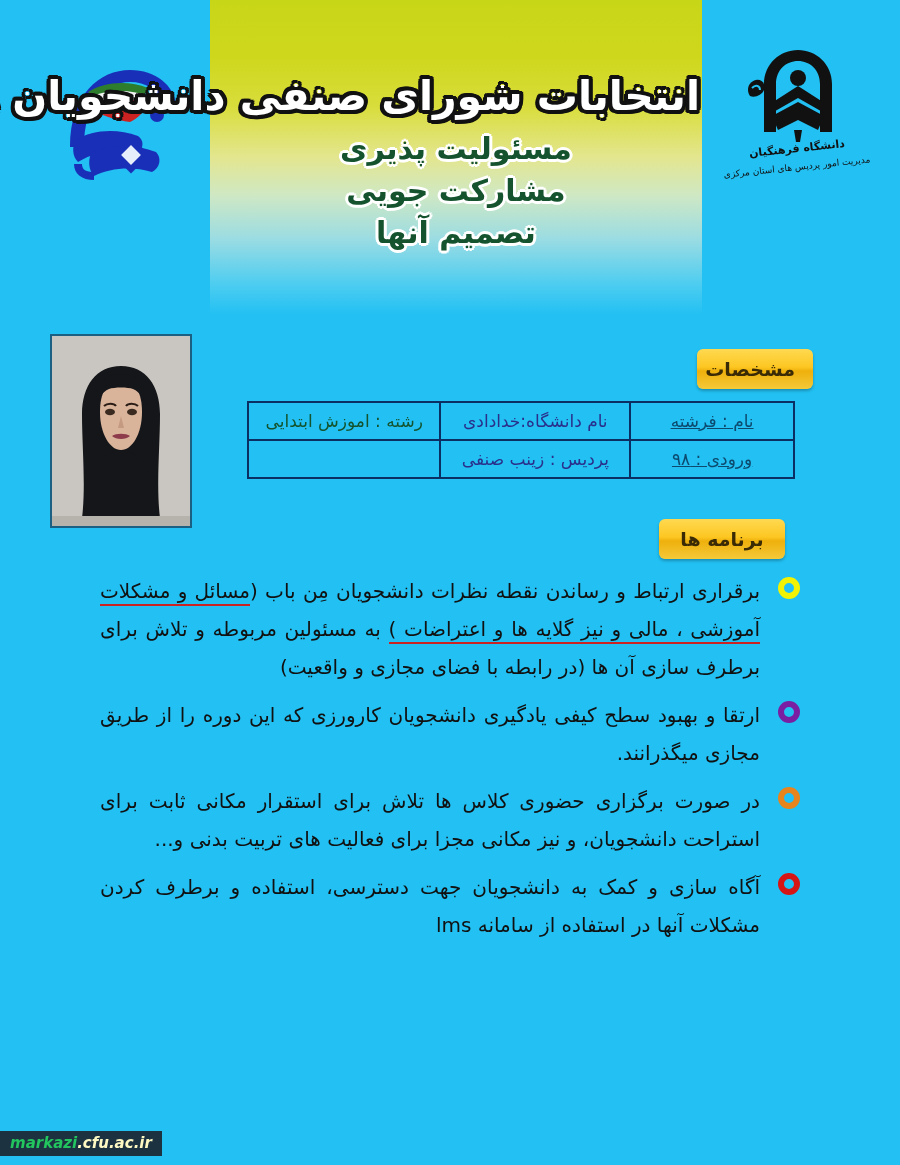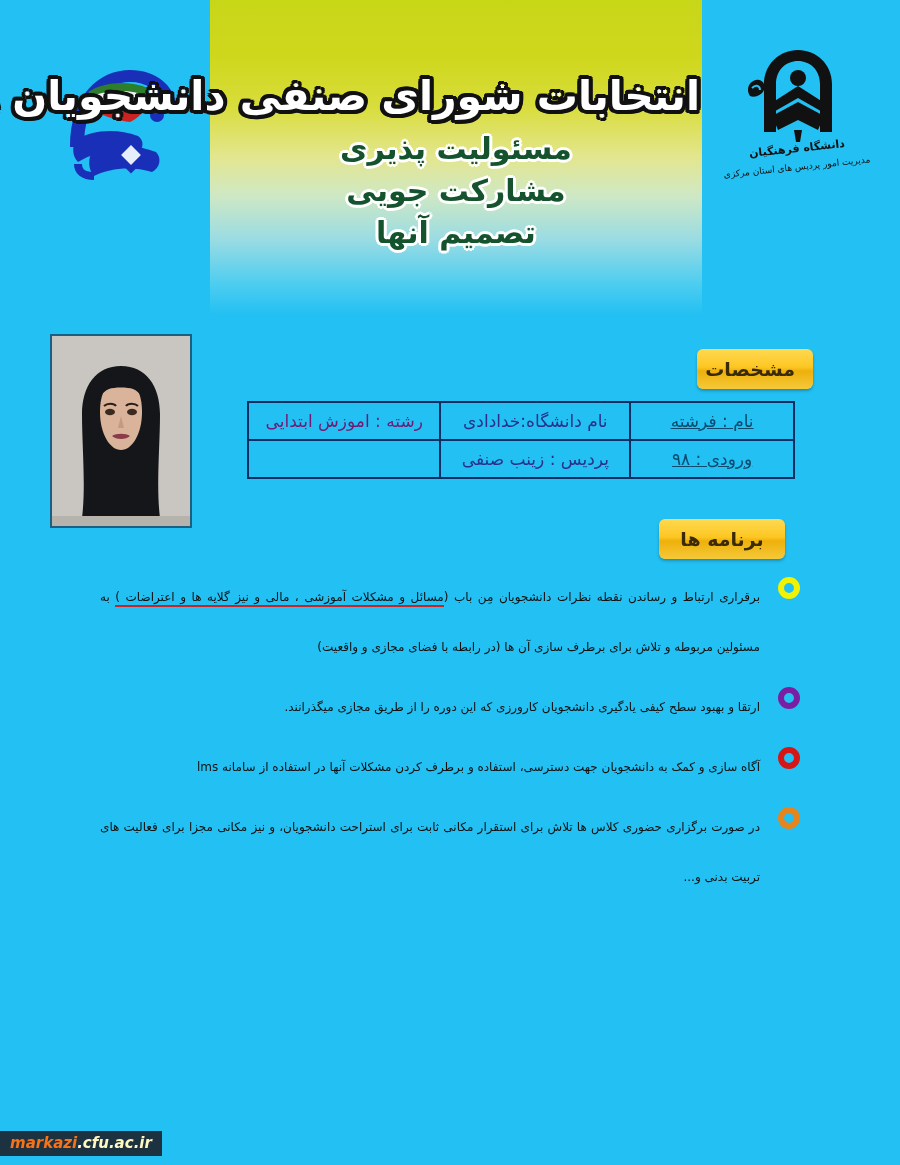--- a/index.html
+++ b/index.html
@@ -163,21 +163,21 @@
     height: 36px;
     padding: 0 10px;
     font-size: 17px;
     color: #2a2f8a;
     white-space: nowrap;
     text-align: center;
     vertical-align: middle;
   }
   .info-table td.c-name { width: 185px; color: #0c4a6e; text-decoration: underline; }
   .info-table td.c-family { width: 183px; color: #2a2f8a; }
-  .info-table td.c-field { width: 180px; color: #701a75; }
+  .info-table td.c-field { width: 180px; color: #14532d; }
   .info-table td.empty { background: transparent; }
 
   
   .programs {
     position: absolute;
     left: 100px;
     top: 572px;
     width: 700px;
   }
   .program-item {
@@ -190,22 +190,22 @@
     right: 0;
     top: 5px;
     width: 22px;
     height: 22px;
     border-radius: 50%;
     border-width: 6px;
     border-style: solid;
     box-sizing: border-box;
   }
   .program-text {
-    font-size: 12px;
-    line-height: 50px;
+    font-size: 20px;
+    line-height: 38px;
     color: #111111;
     text-align: justify;
     direction: rtl;
   }
   .program-text .hl-underline {
     color: #111;
     border-bottom: 2px solid #cc2222;
     padding-bottom: 1px;
   }
 
@@ -231,21 +231,21 @@
     left: 0;
     top: 1131px;
     background: #1d3240;
     padding: 3px 10px 4px 10px;
     font-family: "DejaVu Sans", "Liberation Sans", sans-serif;
     font-size: 15px;
     font-weight: bold;
     font-style: italic;
     direction: ltr;
   }
-  .wm-a { color: #f97316; }
+  .wm-a { color: #22c55e; }
   .wm-b { color: #fef9c3; }
 </style>
 </head>
 <body>
 
 <div class="poster">
 
   <div class="header-banner"></div>
 
   <div class="logo-left">
@@ -330,29 +330,29 @@
       <span class="bullet" style="border-color:#f2f204"></span>
       <div class="program-text"><span>برقراری ارتباط و رساندن نقطه نظرات دانشجویان مِن باب (</span><span class="hl-underline">مسائل و مشکلات آموزشی ، مالی و نیز گلایه ها و اعتراضات )</span><span> به مسئولین مربوطه و تلاش برای برطرف سازی آن ها (در رابطه با فضای مجازی و واقعیت)</span></div>
     </div>
 
     <div class="program-item">
       <span class="bullet" style="border-color:#7b1fa2"></span>
       <div class="program-text">ارتقا و بهبود سطح کیفی یادگیری دانشجویان کارورزی که این دوره را از طریق مجازی میگذرانند.</div>
     </div>
 
     <div class="program-item">
+      <span class="bullet" style="border-color:#e8841c"></span>
+      <div class="program-text">در صورت برگزاری حضوری کلاس ها تلاش برای استقرار مکانی ثابت برای استراحت دانشجویان، و نیز مکانی مجزا برای فعالیت های تربیت بدنی و...</div>
+    </div>
+
+    <div class="program-item">
       <span class="bullet" style="border-color:#d61515"></span>
       <div class="program-text">آگاه سازی و کمک به دانشجویان جهت دسترسی، استفاده و برطرف کردن مشکلات آنها در استفاده از سامانه lms</div>
     </div>
 
-    <div class="program-item">
-      <span class="bullet" style="border-color:#e8841c"></span>
-      <div class="program-text">در صورت برگزاری حضوری کلاس ها تلاش برای استقرار مکانی ثابت برای استراحت دانشجویان، و نیز مکانی مجزا برای فعالیت های تربیت بدنی و...</div>
-    </div>
-
   </div>
 
 
   <div class="watermark">
     <span class="wm-a">markazi</span><span class="wm-b">.cfu.ac.ir</span>
   </div>
 
 </div>
 
 </body></html>

